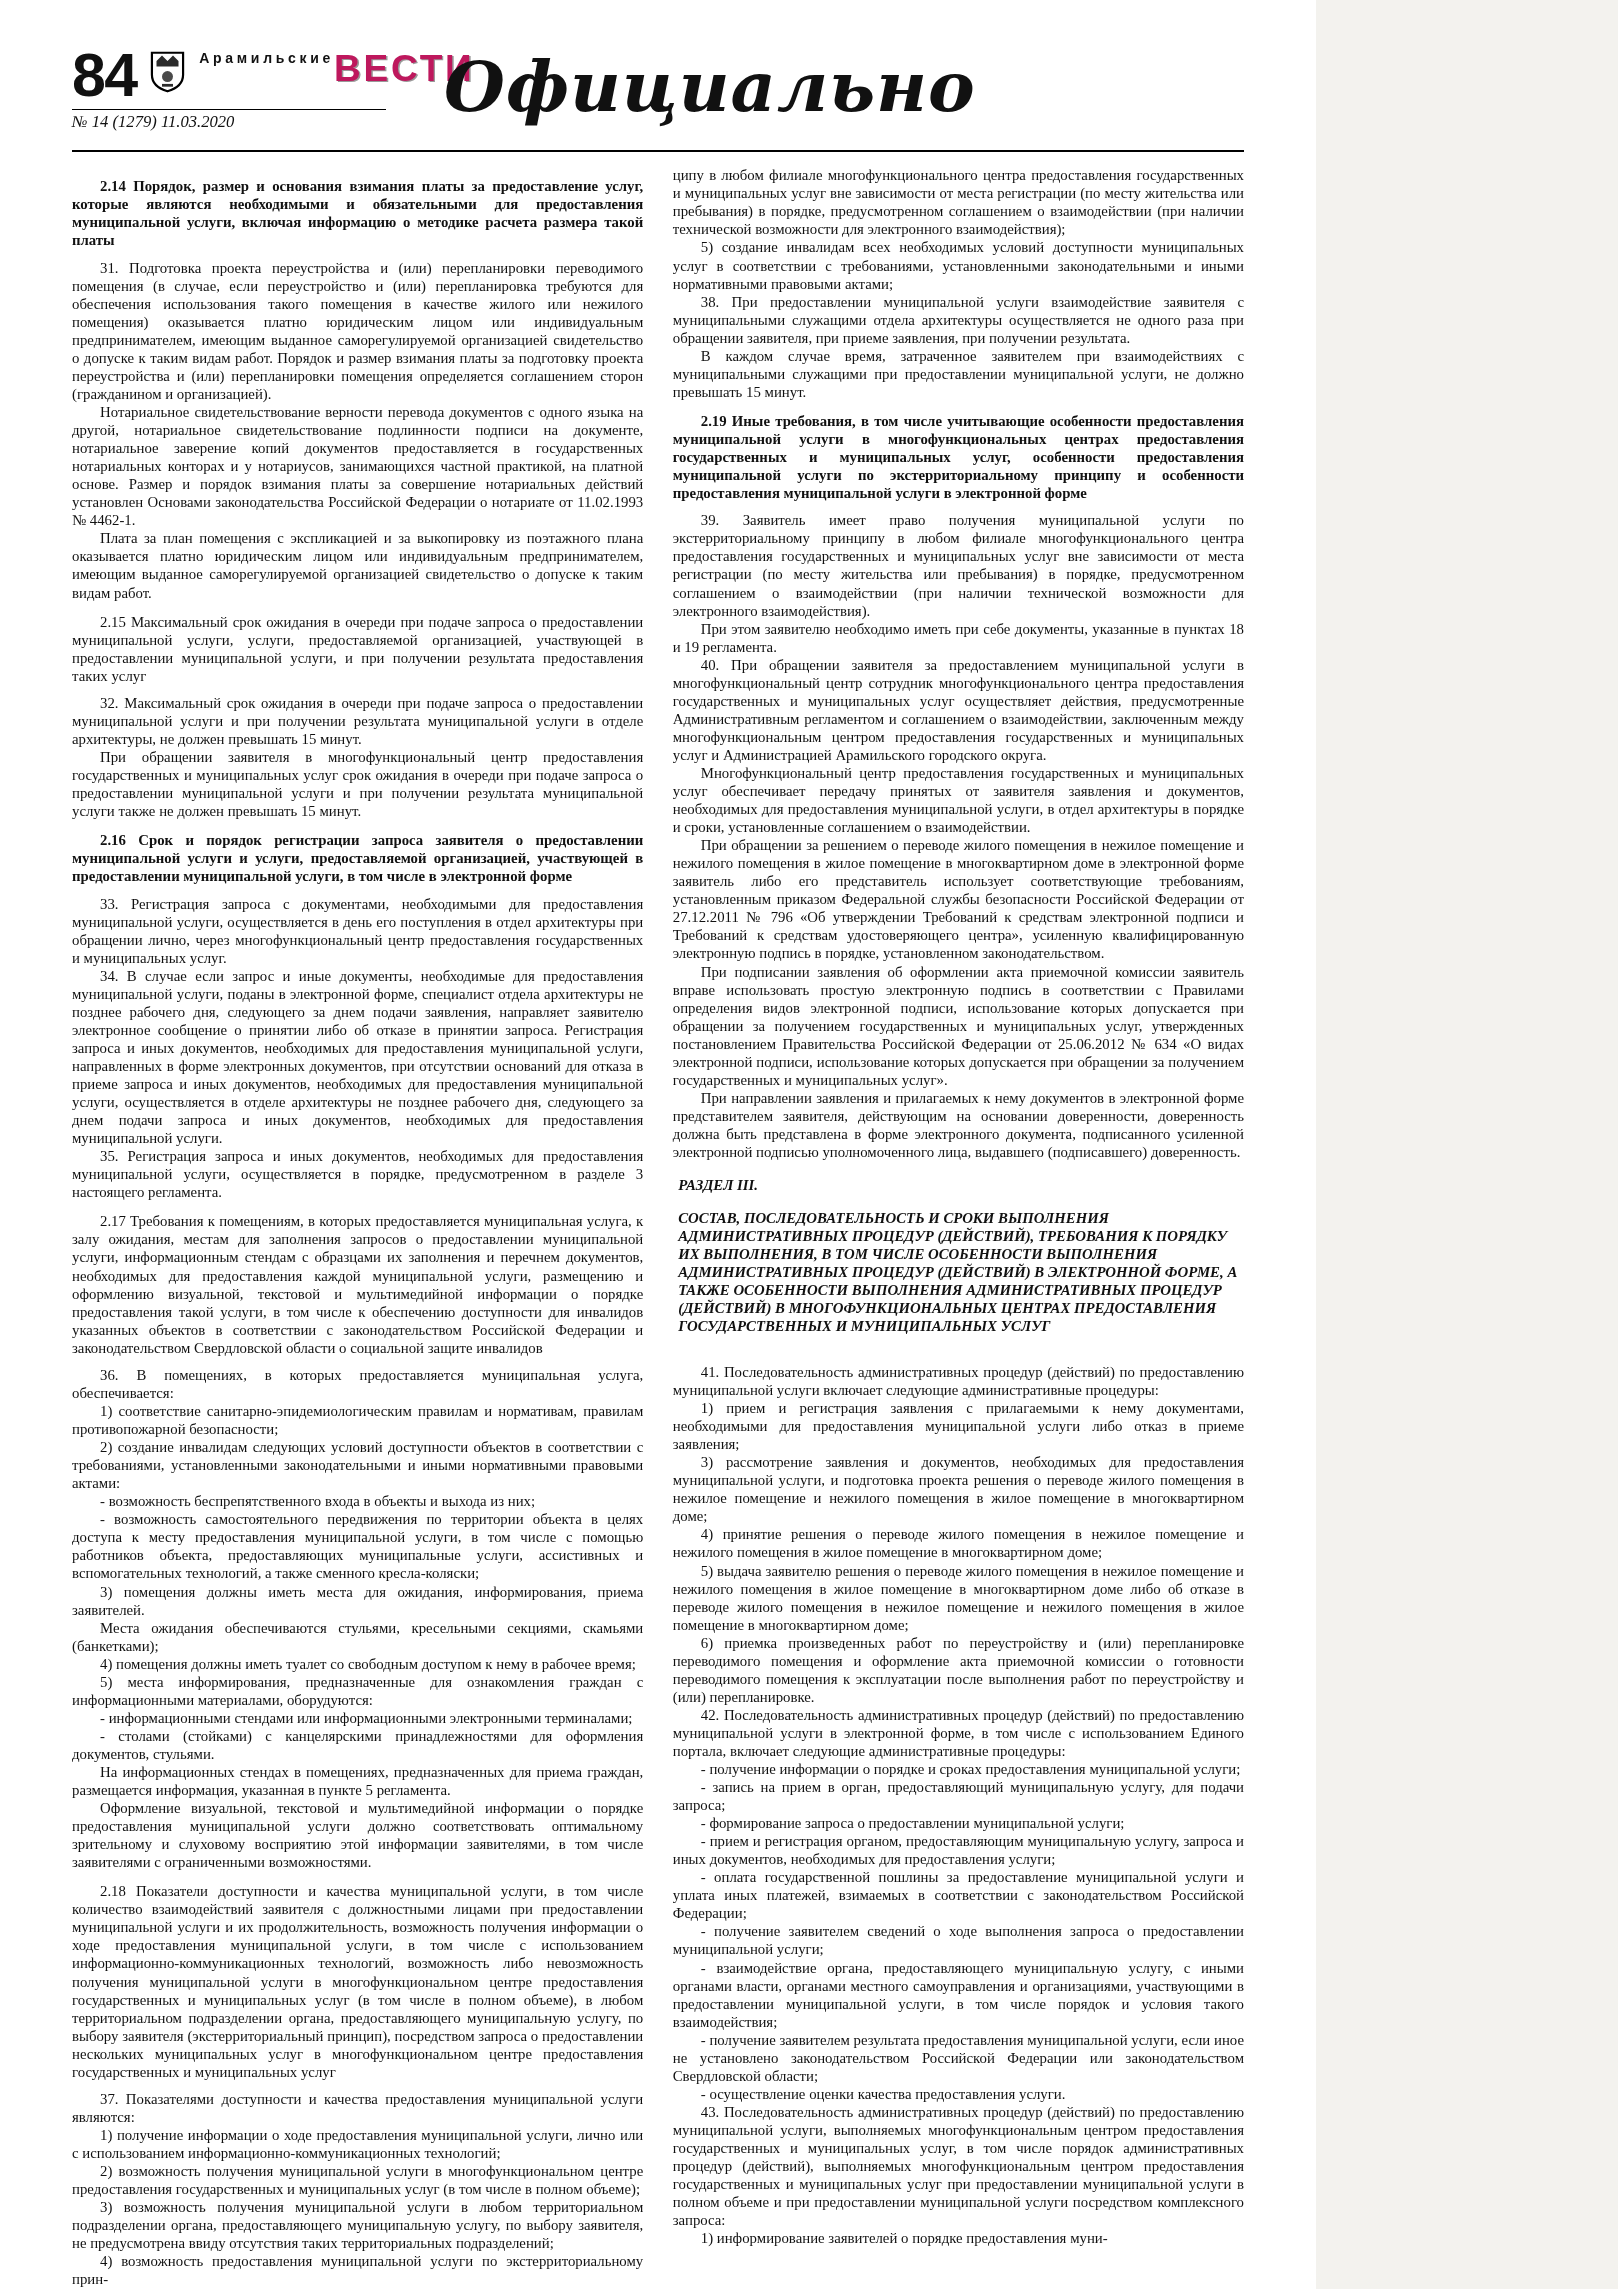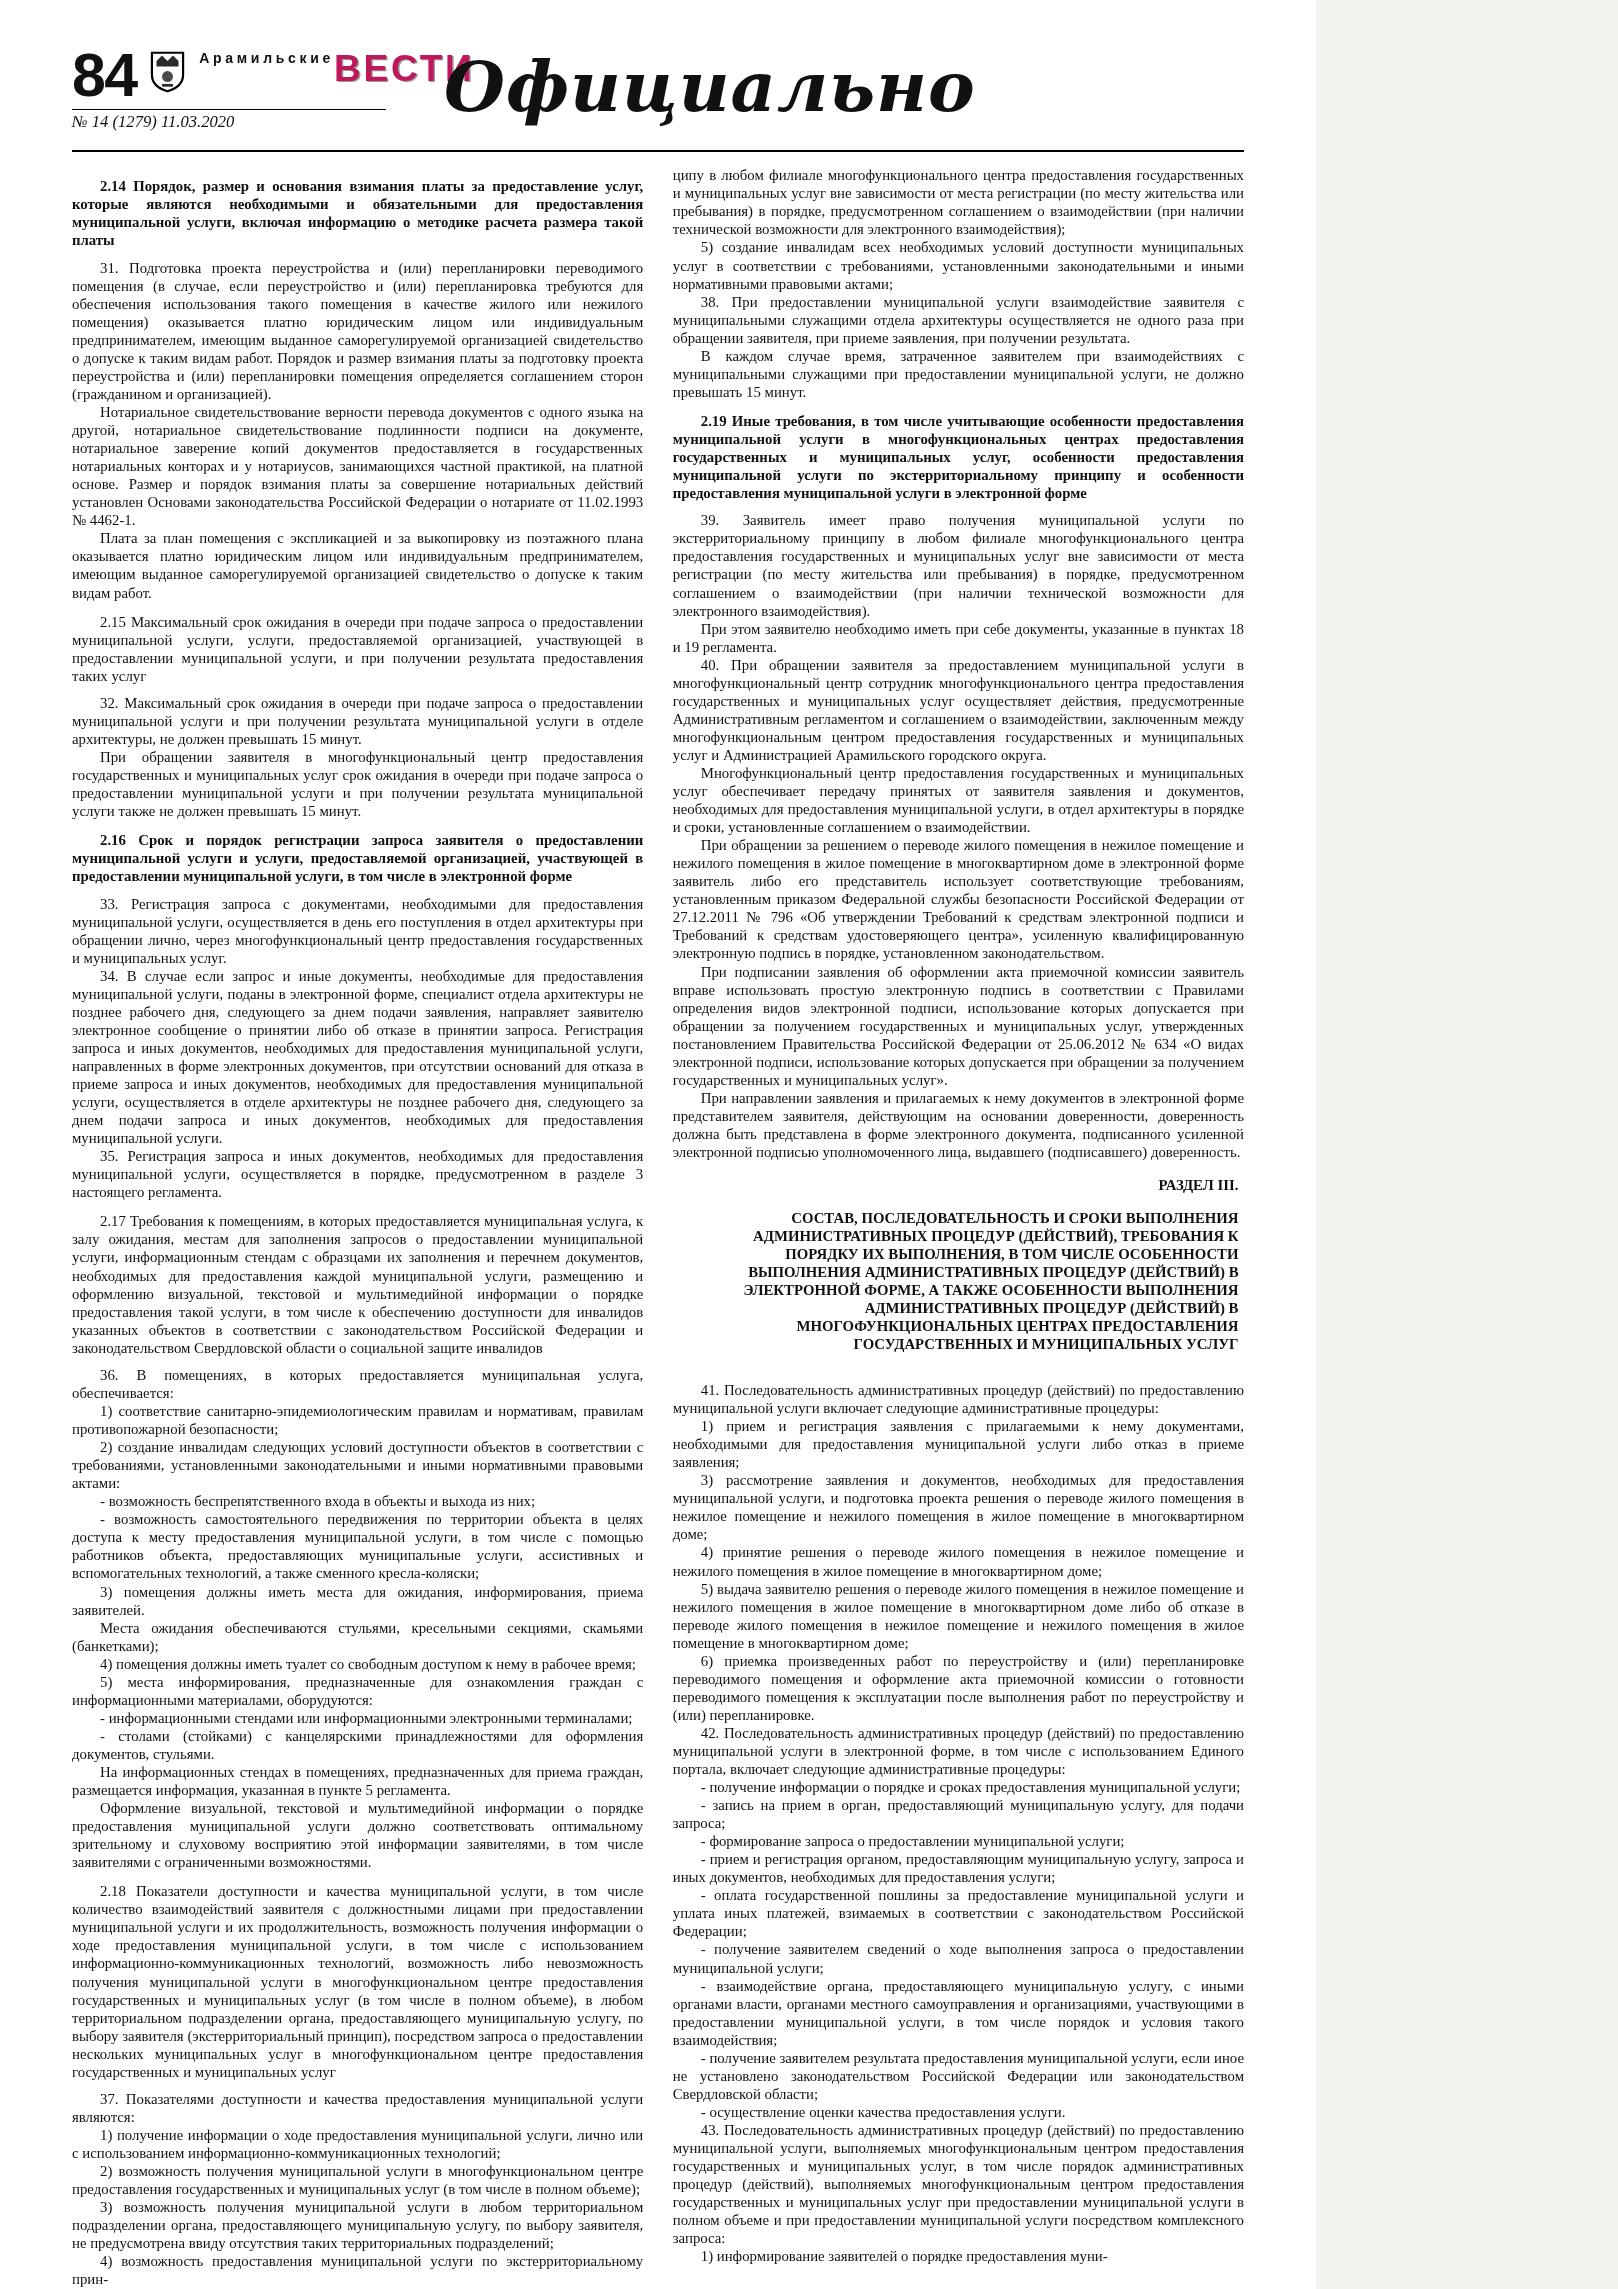--- a/index.html
+++ b/index.html
@@ -81,23 +81,24 @@
     font-size: 14.8px;
     line-height: 1.22;
     hyphens: auto;
   }
   .blk { text-indent: 28px; margin: 0; }
   .blk.c { text-indent: 0; }            
   .blk.h { font-weight: bold; margin: 11px 0 9.2px; }
   .blk.s { margin: 11px 0 9.2px; }       
   .blk.hc {
     font-weight: bold;
-    text-align: right;
+    text-align: left;
     text-indent: 0;
     margin: 14.8px 5.5px 0 5.5px;
+    font-style: italic;
   }
   .blk.hc + .blk:not(.hc) { margin-top: 28px; }
 </style>
 </head>
 <body>
 
 <div class="page">
 
   <header class="masthead">
     <div class="mast-left">

